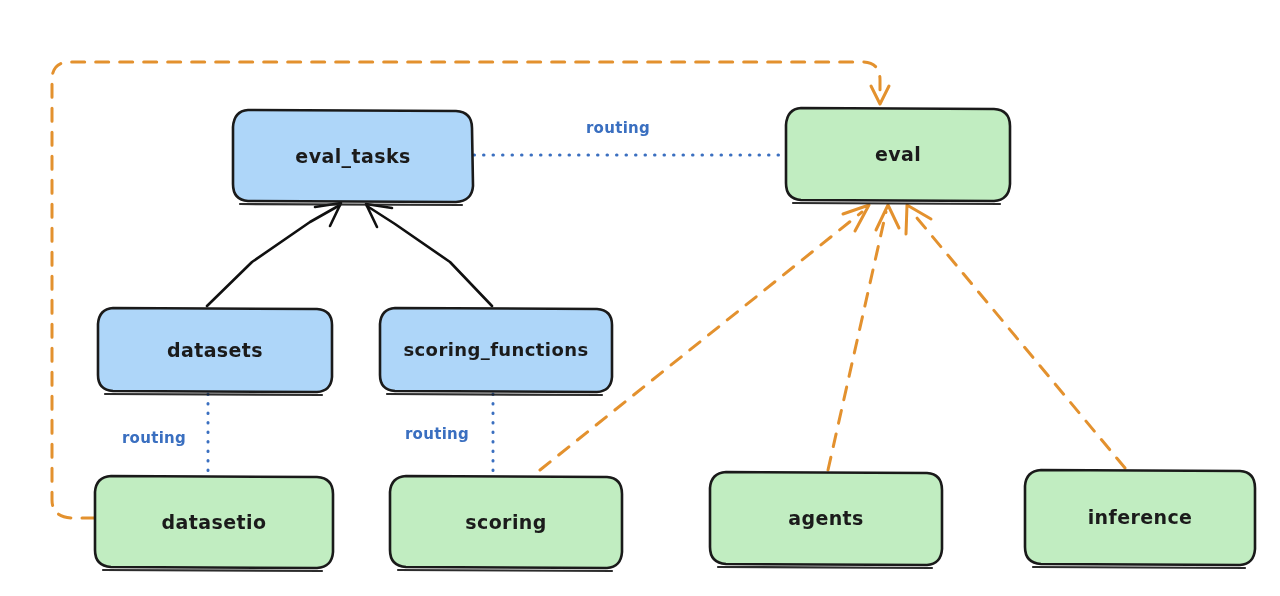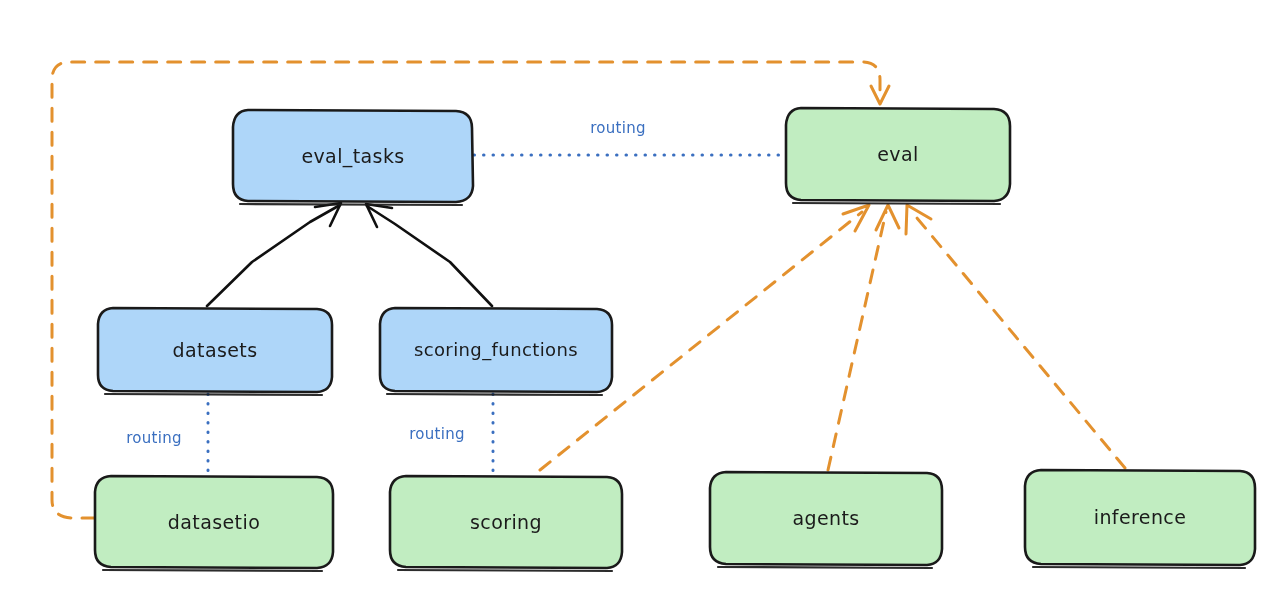--- a/index.html
+++ b/index.html
@@ -12,20 +12,21 @@
     width: 1280px;
     height: 596px;
     overflow: hidden;
     font-family: "DejaVu Sans", sans-serif;
   }
   #diagram-root {
     position: relative;
     width: 1280px;
     height: 596px;
     background: #ffffff;
+    font-weight: bold;
   }
   #diagram-svg {
     position: absolute;
     left: 0;
     top: 0;
     width: 1280px;
     height: 596px;
   }
   .node-label {
     font-family: "DejaVu Sans", sans-serif;

